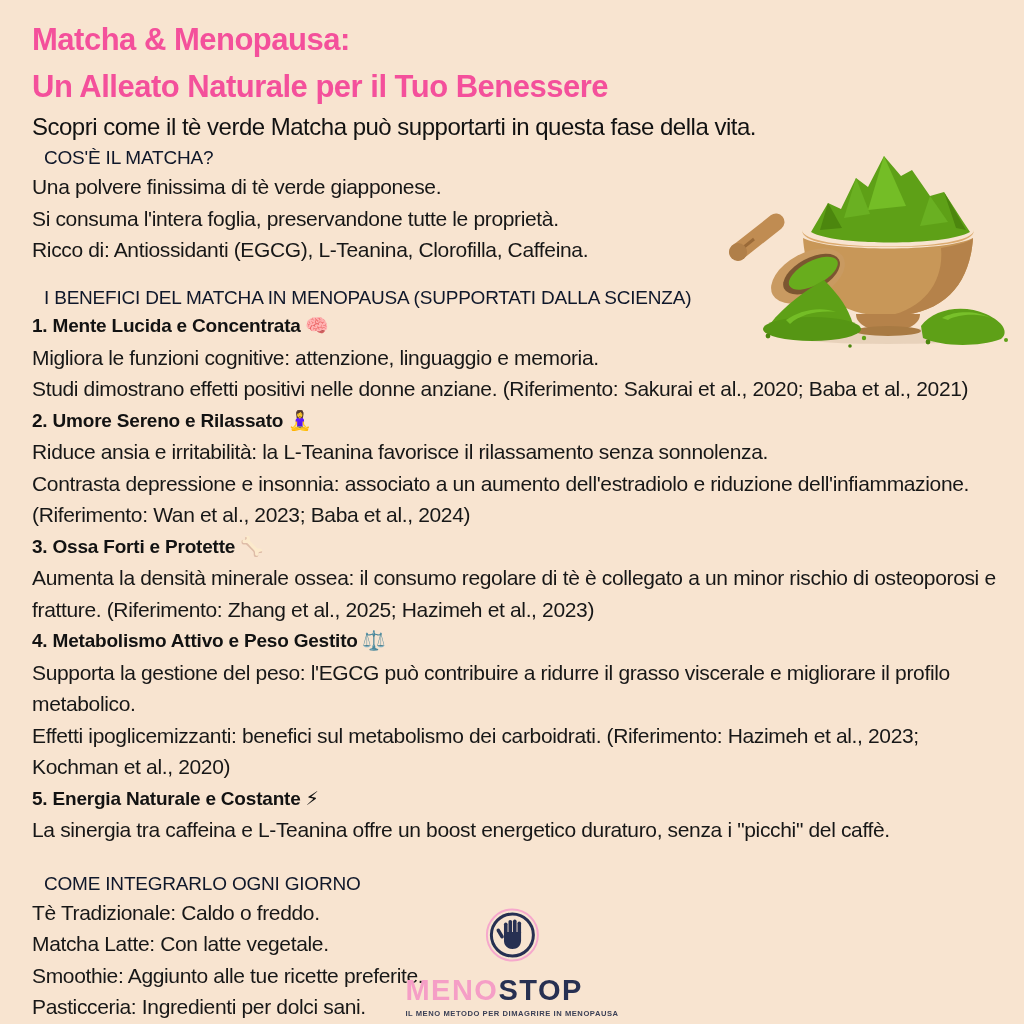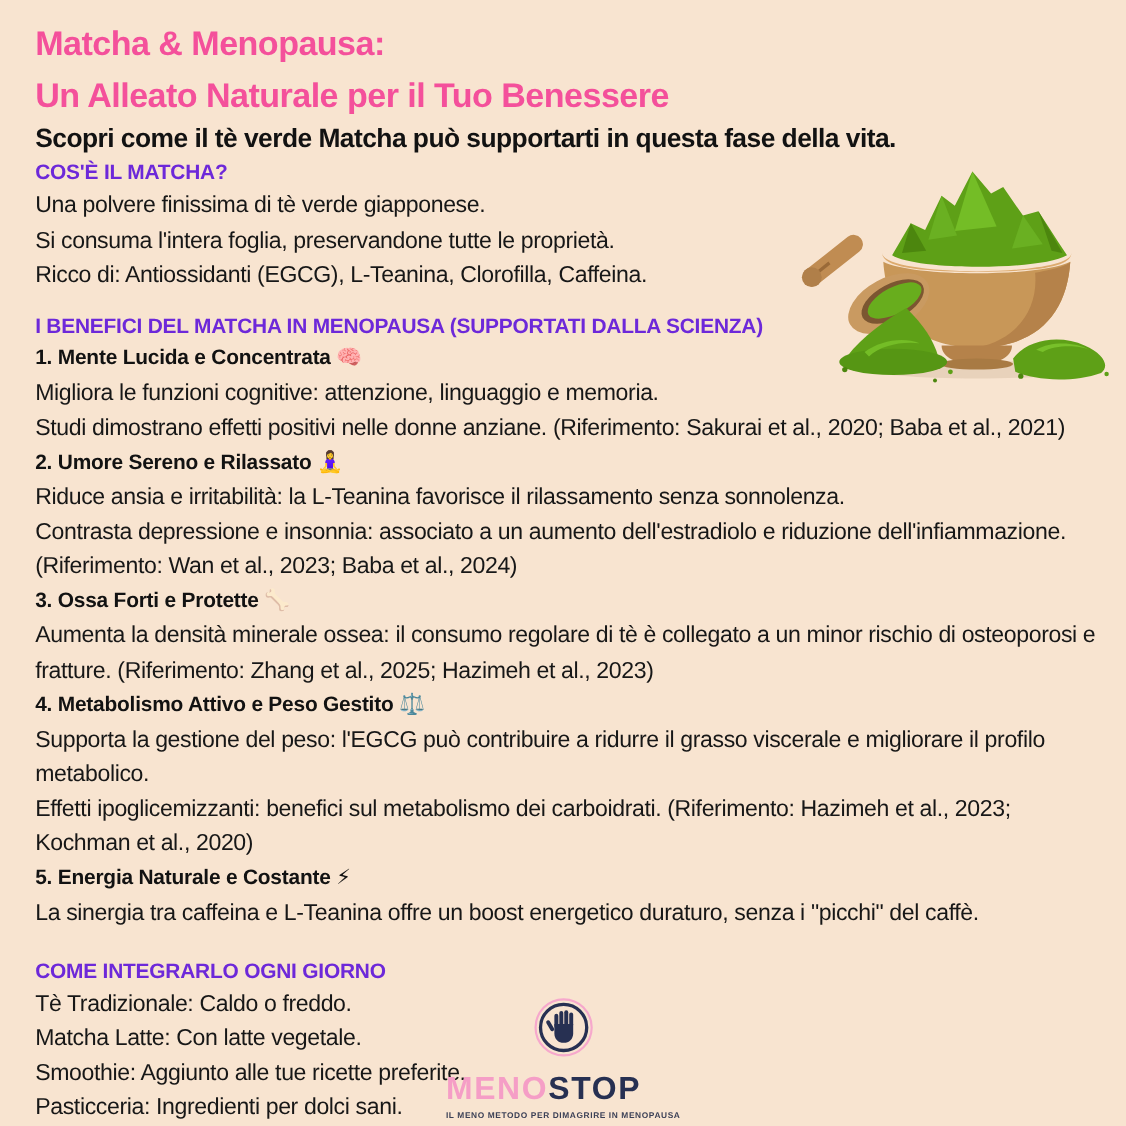--- a/index.html
+++ b/index.html
@@ -18,32 +18,32 @@
     color:#f4509b;
     font-size:31px;
     font-weight:700;
     letter-spacing:-0.5px;
     line-height:1.05;
   }
   .title.second { margin-top:14px; }
   .subtitle {
     margin:11px 0 0;
     font-size:24px;
-    font-weight:700;
+    font-weight:400;
     letter-spacing:-0.5px;
     line-height:1.1;
     color:#121212;
   }
   .kicker {
-    margin:6px 0 0;
+    margin:6px 12px 0;
     font-size:19px;
-    font-weight:700;
+    font-weight:400;
     letter-spacing:-0.2px;
     line-height:1.3;
-    color:#6d28d9;
+    color:#0f172a;
   }
   .body-line {
     margin:0;
     font-size:21px;
     line-height:31.5px;
     letter-spacing:-0.35px;
     font-weight:400;
     max-width:966px;
   }
   .benefit-title {

